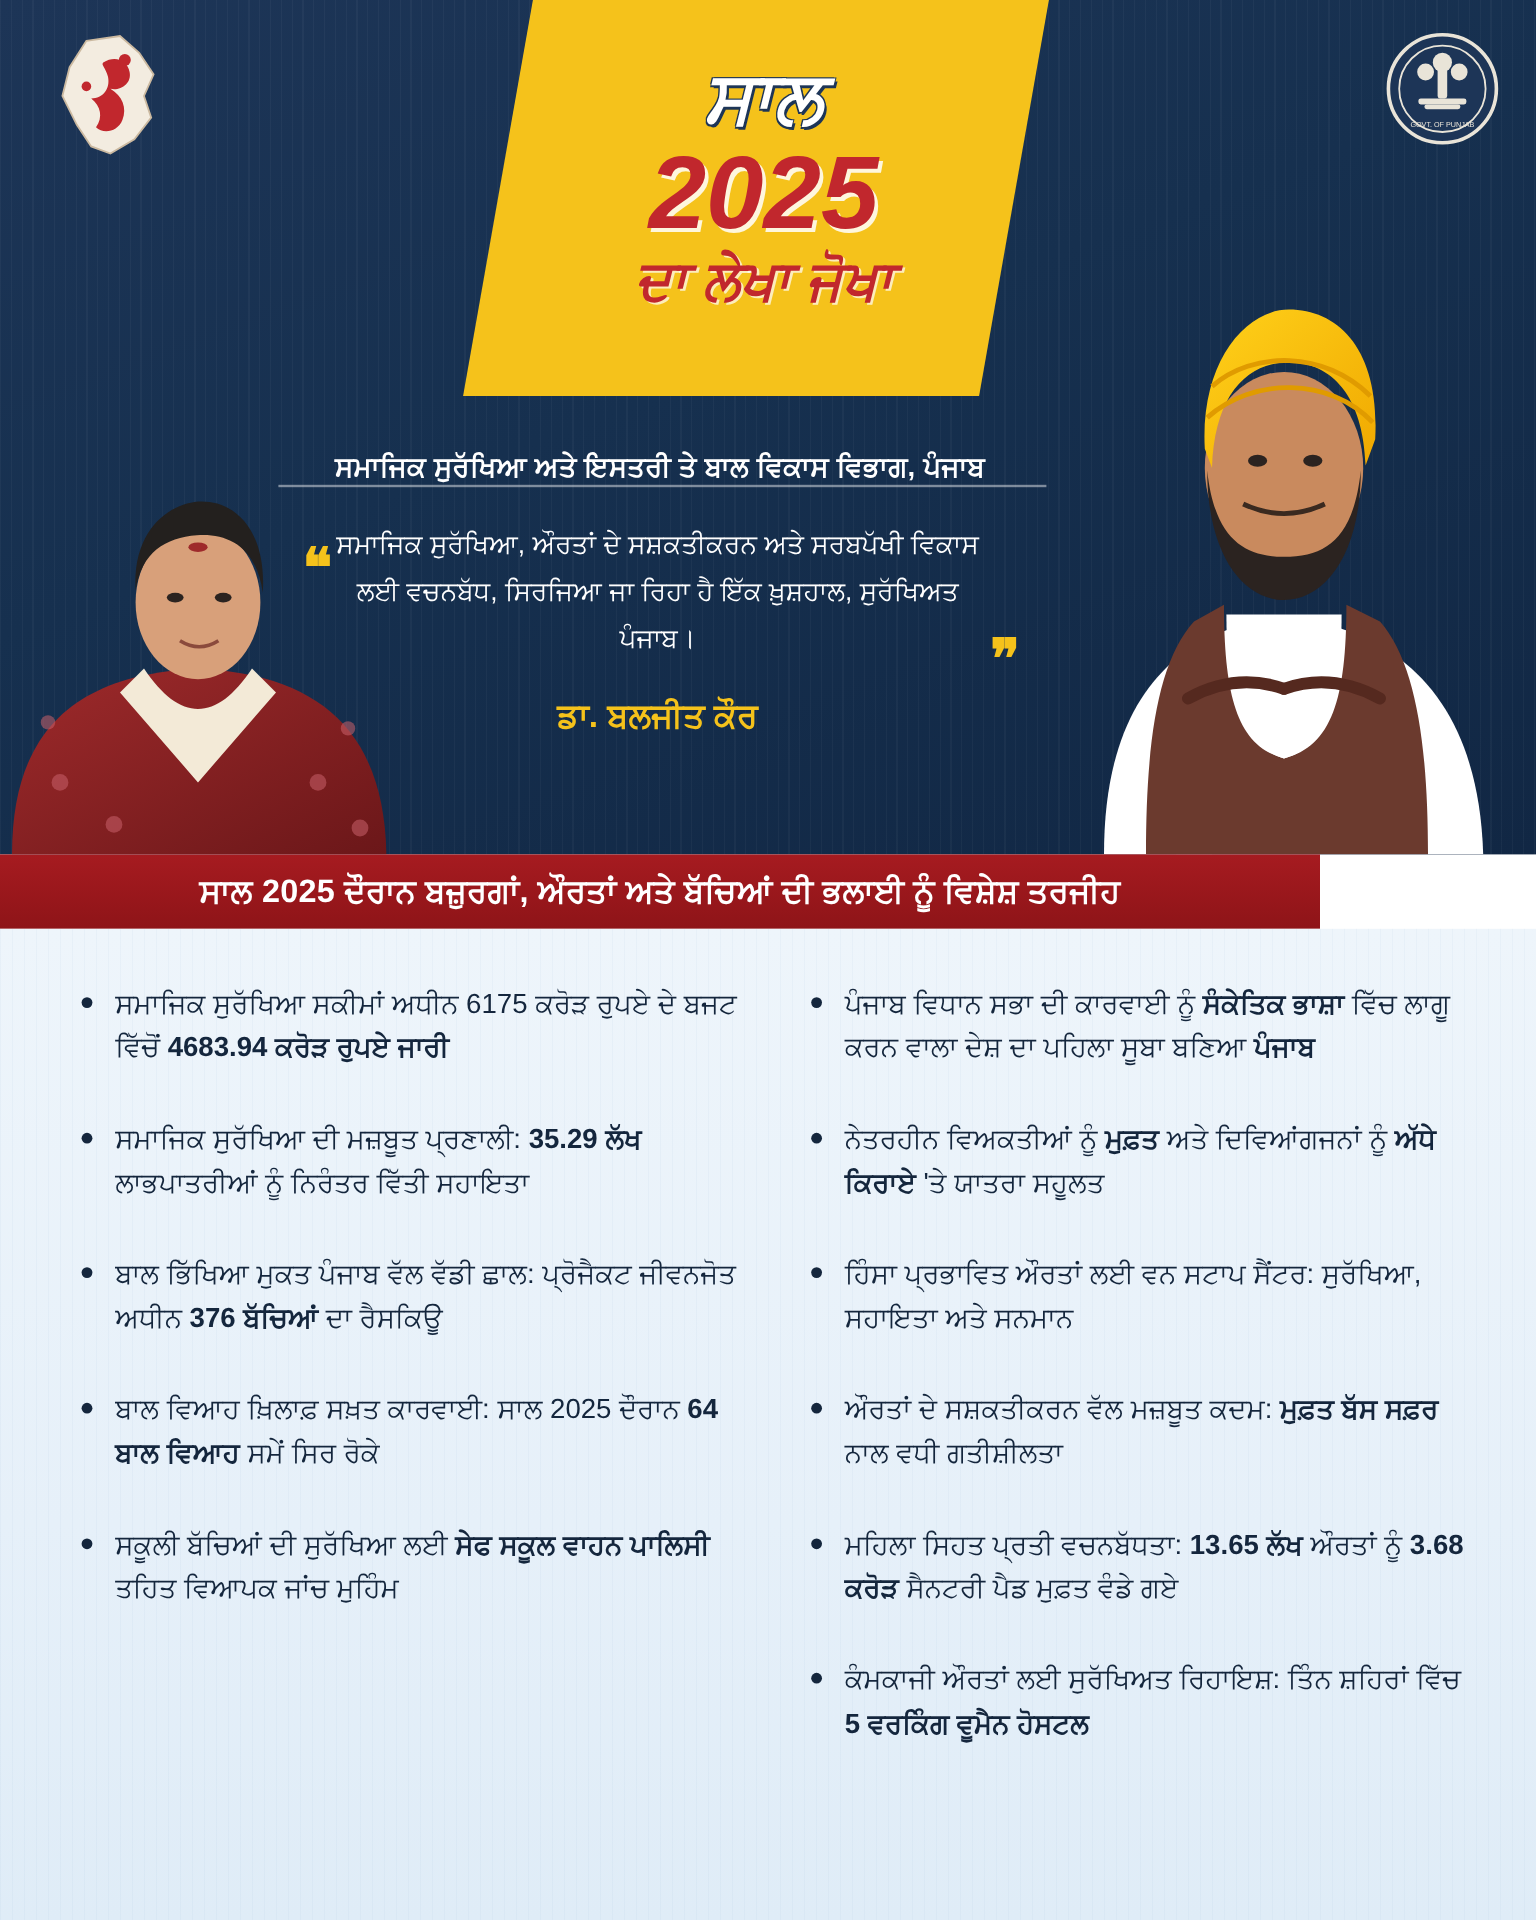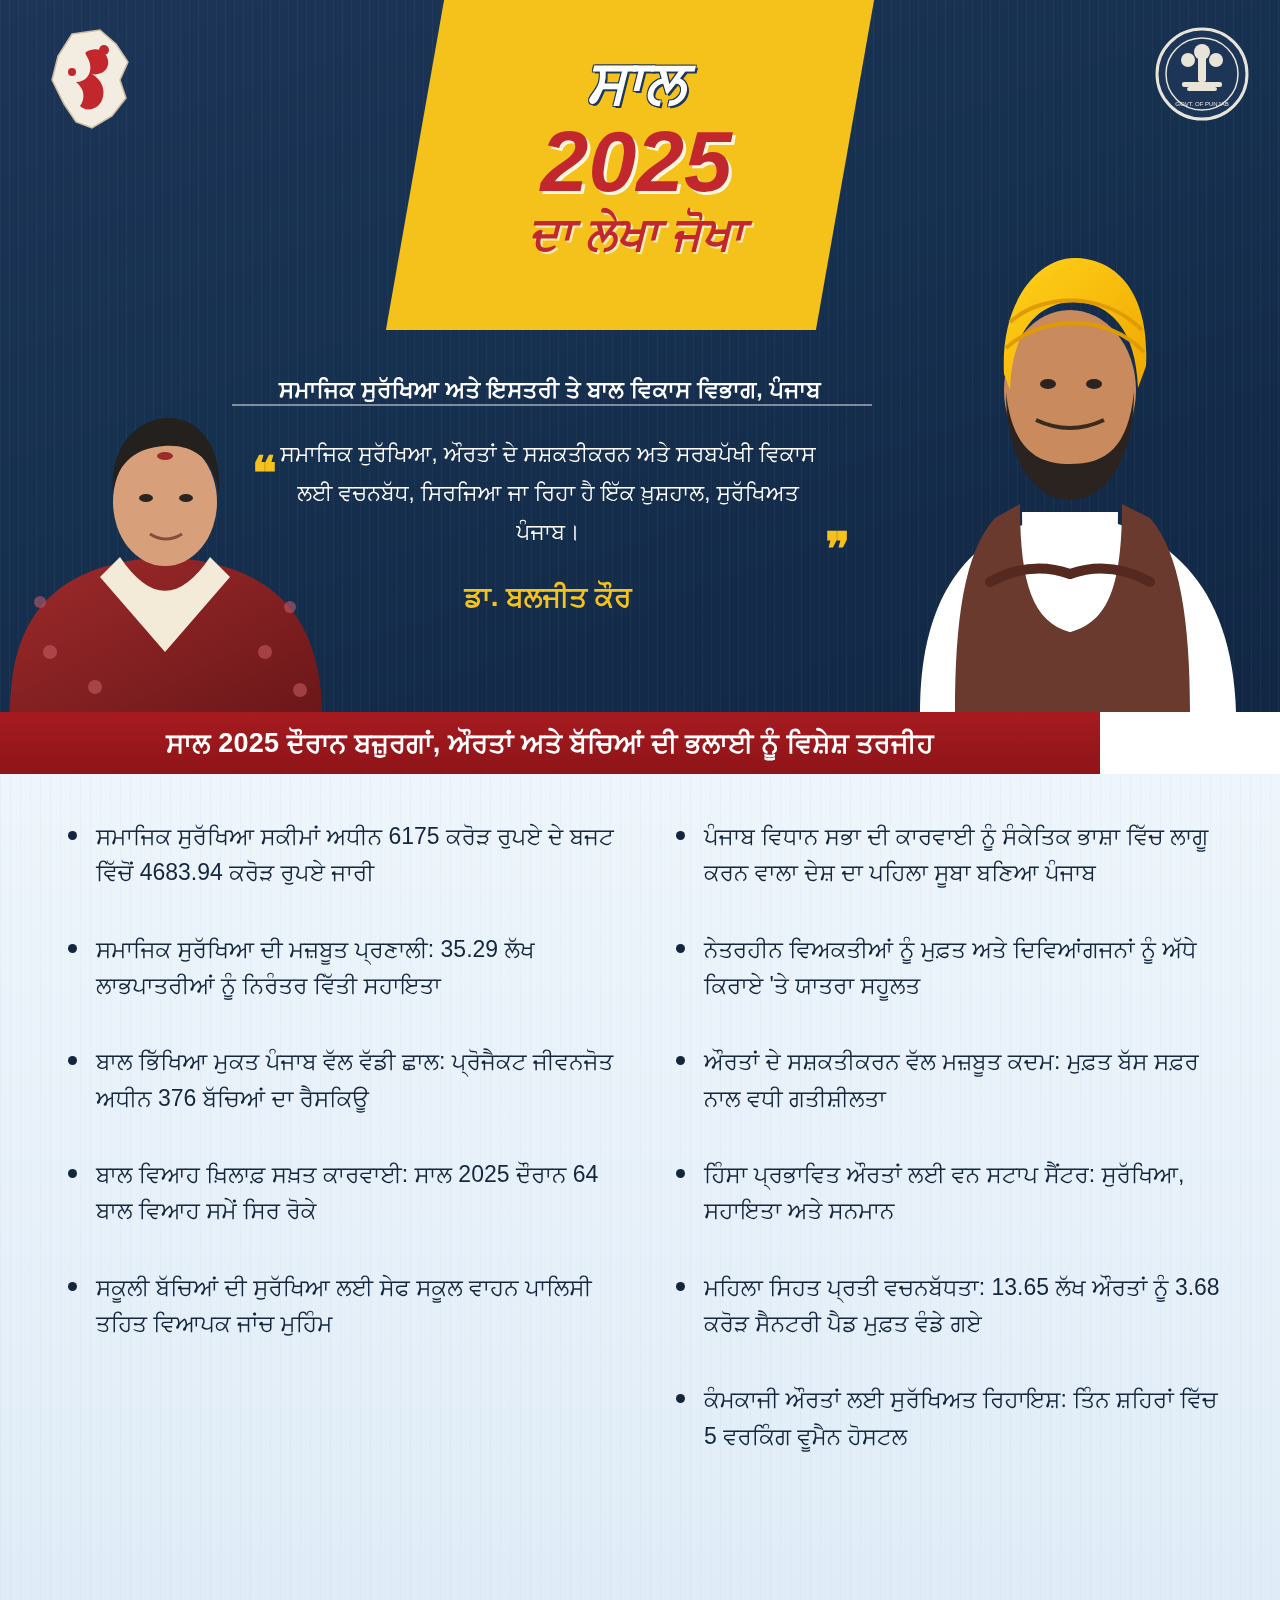--- a/index.html
+++ b/index.html
@@ -206,21 +206,21 @@
   .bullet-item::before {
     content: "";
     position: absolute;
     left: 14px;
     top: 13px;
     width: 9px;
     height: 9px;
     border-radius: 50%;
     background: #14263d;
   }
-  .bullet-item b { font-weight: normal; text-align: right; }
+  .bullet-item b { font-weight: bold; text-align: right; }
 </style>
 </head>
 <body>
 
 <div class="poster">
 
   <div class="hero">
 
     <svg class="map-logo" viewBox="0 0 96 105">
       <path d="M30 6 L58 2 L74 16 L86 34 L78 52 L84 70 L70 88 L50 100 L34 94 L22 76 L10 52 L16 28 Z" fill="#f3ece0" stroke="#cbb9a0" stroke-width="1.5"></path>
@@ -321,21 +321,21 @@
           <li class="bullet-item">ਸਮਾਜਿਕ ਸੁਰੱਖਿਆ ਦੀ ਮਜ਼ਬੂਤ ਪ੍ਰਣਾਲੀ: <b>35.29 ਲੱਖ</b> ਲਾਭਪਾਤਰੀਆਂ ਨੂੰ ਨਿਰੰਤਰ ਵਿੱਤੀ ਸਹਾਇਤਾ</li>
           <li class="bullet-item">ਬਾਲ ਭਿੱਖਿਆ ਮੁਕਤ ਪੰਜਾਬ ਵੱਲ ਵੱਡੀ ਛਾਲ: ਪ੍ਰੋਜੈਕਟ ਜੀਵਨਜੋਤ ਅਧੀਨ <b>376 ਬੱਚਿਆਂ</b> ਦਾ ਰੈਸਕਿਊ</li>
           <li class="bullet-item">ਬਾਲ ਵਿਆਹ ਖ਼ਿਲਾਫ਼ ਸਖ਼ਤ ਕਾਰਵਾਈ: ਸਾਲ 2025 ਦੌਰਾਨ <b>64 ਬਾਲ ਵਿਆਹ</b> ਸਮੇਂ ਸਿਰ ਰੋਕੇ</li>
           <li class="bullet-item">ਸਕੂਲੀ ਬੱਚਿਆਂ ਦੀ ਸੁਰੱਖਿਆ ਲਈ <b>ਸੇਫ ਸਕੂਲ ਵਾਹਨ ਪਾਲਿਸੀ</b> ਤਹਿਤ ਵਿਆਪਕ ਜਾਂਚ ਮੁਹਿੰਮ</li>
         </ul>
     </div>
     <div class="col">
       <ul id="right-list">
           <li class="bullet-item">ਪੰਜਾਬ ਵਿਧਾਨ ਸਭਾ ਦੀ ਕਾਰਵਾਈ ਨੂੰ <b>ਸੰਕੇਤਿਕ ਭਾਸ਼ਾ</b> ਵਿੱਚ ਲਾਗੂ ਕਰਨ ਵਾਲਾ ਦੇਸ਼ ਦਾ ਪਹਿਲਾ ਸੂਬਾ ਬਣਿਆ <b>ਪੰਜਾਬ</b></li>
           <li class="bullet-item">ਨੇਤਰਹੀਨ ਵਿਅਕਤੀਆਂ ਨੂੰ <b>ਮੁਫ਼ਤ</b> ਅਤੇ ਦਿਵਿਆਂਗਜਨਾਂ ਨੂੰ <b>ਅੱਧੇ ਕਿਰਾਏ</b> 'ਤੇ ਯਾਤਰਾ ਸਹੂਲਤ</li>
+          <li class="bullet-item">ਹਿੰਸਾ ਪ੍ਰਭਾਵਿਤ ਔਰਤਾਂ ਲਈ ਵਨ ਸਟਾਪ ਸੈਂਟਰ: ਸੁਰੱਖਿਆ, ਸਹਾਇਤਾ ਅਤੇ ਸਨਮਾਨ</li>
           <li class="bullet-item">ਔਰਤਾਂ ਦੇ ਸਸ਼ਕਤੀਕਰਨ ਵੱਲ ਮਜ਼ਬੂਤ ਕਦਮ: <b>ਮੁਫ਼ਤ ਬੱਸ ਸਫ਼ਰ</b> ਨਾਲ ਵਧੀ ਗਤੀਸ਼ੀਲਤਾ</li>
-          <li class="bullet-item">ਹਿੰਸਾ ਪ੍ਰਭਾਵਿਤ ਔਰਤਾਂ ਲਈ ਵਨ ਸਟਾਪ ਸੈਂਟਰ: ਸੁਰੱਖਿਆ, ਸਹਾਇਤਾ ਅਤੇ ਸਨਮਾਨ</li>
           <li class="bullet-item">ਮਹਿਲਾ ਸਿਹਤ ਪ੍ਰਤੀ ਵਚਨਬੱਧਤਾ: <b>13.65 ਲੱਖ</b> ਔਰਤਾਂ ਨੂੰ <b>3.68 ਕਰੋੜ</b> ਸੈਨਟਰੀ ਪੈਡ ਮੁਫ਼ਤ ਵੰਡੇ ਗਏ</li>
           <li class="bullet-item">ਕੰਮਕਾਜੀ ਔਰਤਾਂ ਲਈ ਸੁਰੱਖਿਅਤ ਰਿਹਾਇਸ਼: ਤਿੰਨ ਸ਼ਹਿਰਾਂ ਵਿੱਚ <b>5 ਵਰਕਿੰਗ ਵੂਮੈਨ ਹੋਸਟਲ</b></li>
         </ul>
     </div>
   </div>
 
 </div>
 
 </body></html>

